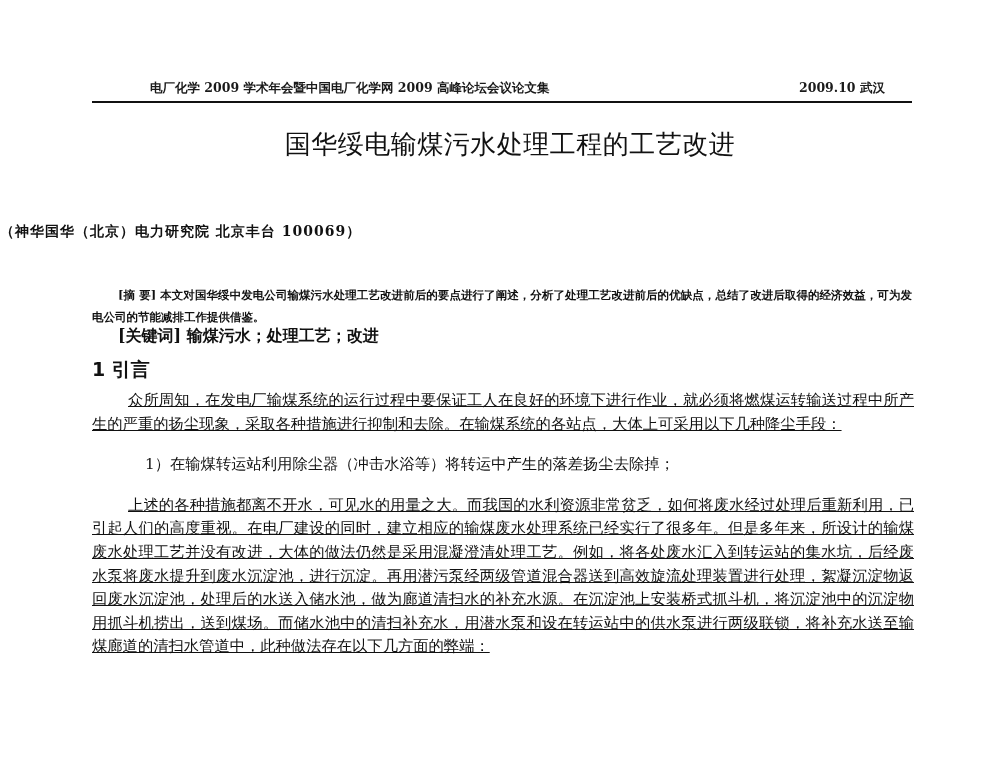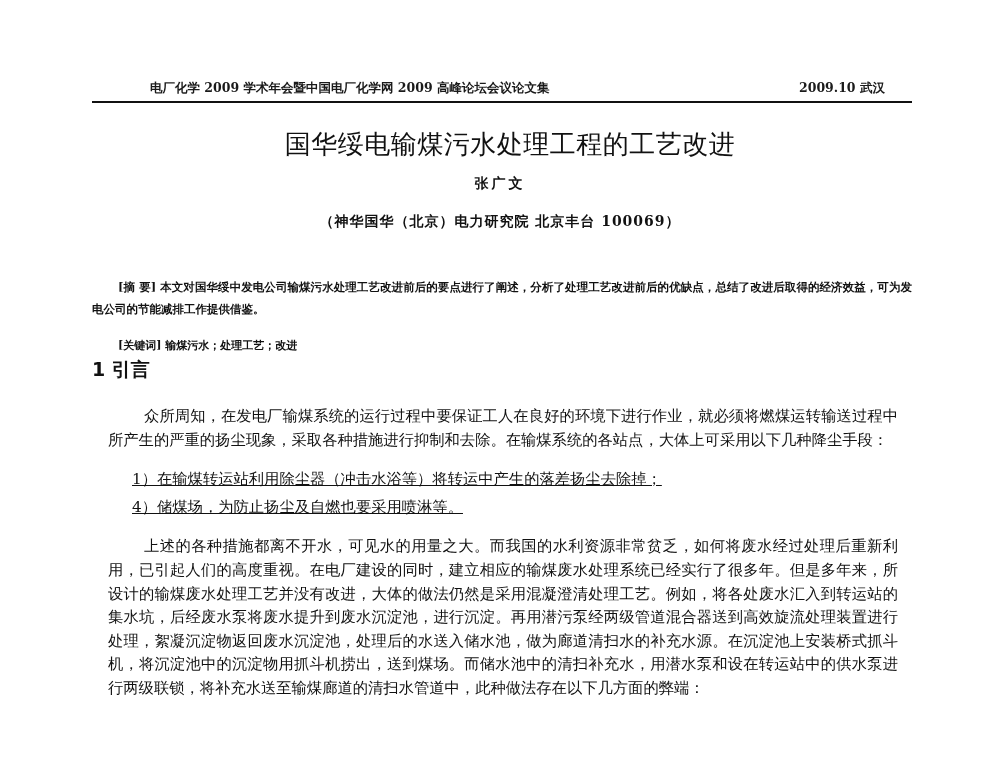--- a/index.html
+++ b/index.html
@@ -68,45 +68,46 @@
       top: 175px;
       width: 1000px;
       text-align: center;
       font-size: 14px;
       font-weight: bold;
       letter-spacing: 3px;
     }
     .affiliation {
       position: absolute;
       left: 0;
-      top: 213px;
+      top: 223px;
       width: 1000px;
-      text-align: center;
+      text-align: left;
       font-size: 14px;
       font-weight: bold;
       letter-spacing: 1px;
     }
     .abstract {
       position: absolute;
       left: 92px;
       top: 276px;
       width: 820px;
       font-size: 11.5px;
       font-weight: bold;
       line-height: 22px;
     }
     .abstract .first {
       text-indent: 26px;
       text-align: justify;
+      margin-top: 8px;
     }
     .keywords {
       position: absolute;
       left: 118px;
-      top: 338px;
-      font-size: 11px;
+      top: 326px;
+      font-size: 16px;
       font-weight: bold;
       white-space: nowrap;
     }
     .section-heading {
       position: absolute;
       left: 92px;
       top: 357px;
       font-size: 19px;
       font-weight: bold;
       font-family: "DejaVu Sans", "Liberation Sans", sans-serif;
@@ -116,64 +117,62 @@
     .body-text {
       position: absolute;
       left: 92px;
       top: 389px;
       width: 822px;
       font-size: 15.3px;
       line-height: 23.6px;
       font-family: "DejaVu Serif", "Liberation Serif", serif;
     }
     .para {
-      margin: 16px;
+      margin: 0;
       text-indent: 36px;
       text-align: justify;
       text-align-last: left;
+      text-decoration: underline;
     }
     .list-item {
-      margin: 4px;
+      margin: 17px;
       padding-left: 36px;
       white-space: nowrap;
-      text-decoration: underline;
     }
     .label-bracket {
       font-weight: bold;
     }
   </style>
 </head>
 <body>
 
 <div class="page">
 
   <div class="running-header">
     <span class="left">电厂化学 2009 学术年会暨中国电厂化学网 2009 高峰论坛会议论文集</span>
     <span class="right">2009.10 武汉</span>
   </div>
   <div class="header-rule"></div>
 
   <div class="title">国华绥电输煤污水处理工程的工艺改进</div>
-  <div class="author">张广文</div>
   <div class="affiliation">（神华国华（北京）电力研究院  北京丰台  100069）</div>
 
   <div class="abstract">
     <div class="first">
       <span class="label-bracket">[摘  要]</span>
       <span>本文对国华绥中发电公司输煤污水处理工艺改进前后的要点进行了阐述，分析了处理工艺改进前后的优缺点，总结了改进后取得的经济效益，可为发电公司的节能减排工作提供借鉴。</span>
     </div>
   </div>
 
   <div class="keywords">
     <span class="label-bracket">[关键词]</span>
     <span>输煤污水；处理工艺；改进</span>
   </div>
 
   <div class="section-heading">1  引言</div>
 
   <div class="body-text">
     <p class="para">众所周知，在发电厂输煤系统的运行过程中要保证工人在良好的环境下进行作业，就必须将燃煤运转输送过程中所产生的严重的扬尘现象，采取各种措施进行抑制和去除。在输煤系统的各站点，大体上可采用以下几种降尘手段：</p>
     <p class="list-item">1）在输煤转运站利用除尘器（冲击水浴等）将转运中产生的落差扬尘去除掉；</p>
-    <p class="list-item">4）储煤场，为防止扬尘及自燃也要采用喷淋等。</p>
     <p class="para">上述的各种措施都离不开水，可见水的用量之大。而我国的水利资源非常贫乏，如何将废水经过处理后重新利用，已引起人们的高度重视。在电厂建设的同时，建立相应的输煤废水处理系统已经实行了很多年。但是多年来，所设计的输煤废水处理工艺并没有改进，大体的做法仍然是采用混凝澄清处理工艺。例如，将各处废水汇入到转运站的集水坑，后经废水泵将废水提升到废水沉淀池，进行沉淀。再用潜污泵经两级管道混合器送到高效旋流处理装置进行处理，絮凝沉淀物返回废水沉淀池，处理后的水送入储水池，做为廊道清扫水的补充水源。在沉淀池上安装桥式抓斗机，将沉淀池中的沉淀物用抓斗机捞出，送到煤场。而储水池中的清扫补充水，用潜水泵和设在转运站中的供水泵进行两级联锁，将补充水送至输煤廊道的清扫水管道中，此种做法存在以下几方面的弊端：</p>
   </div>
 
 </div>
 
 </body></html>

